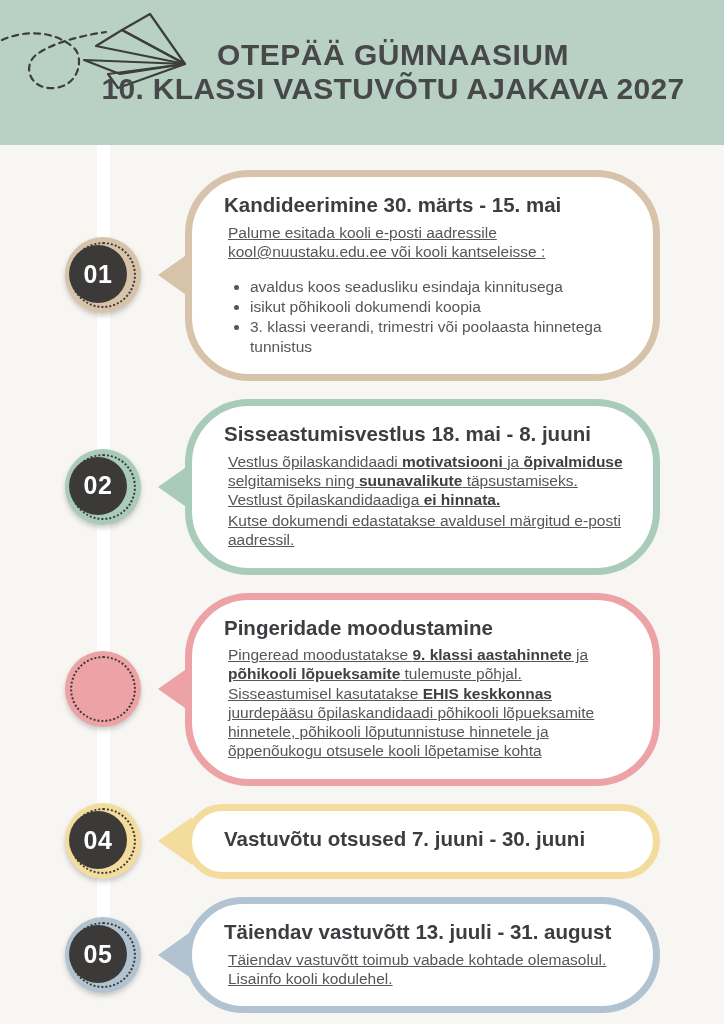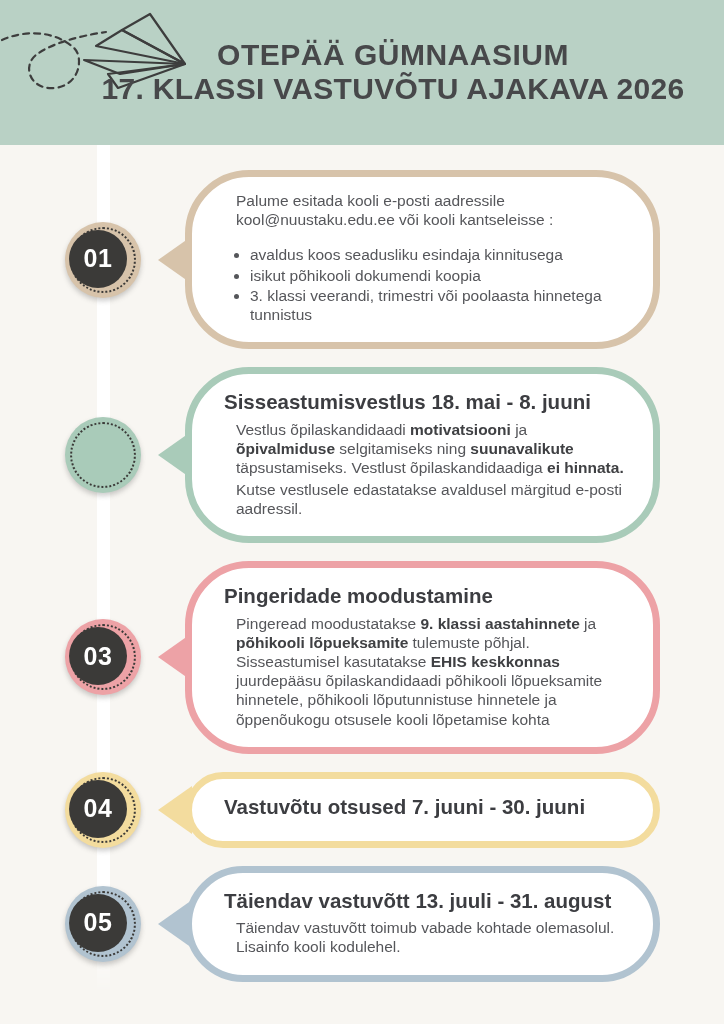--- a/index.html
+++ b/index.html
@@ -79,22 +79,22 @@
     border:7px solid var(--c);
     border-radius:64px;
     padding:14px 24px 16px 32px;
     box-sizing:border-box;
   }
   .card-title{
     font-weight:bold;font-size:20.5px;color:#3c3d41;
     margin:2px 0 5px 0;line-height:1.2;
   }
   .card p{
-    margin:0 0 2px 12px;
-    font-size:15.5px;line-height:1.24;color:#55565a;
+    margin:0 0 2px 4px;
+    font-size:15.5px;line-height:1.24;color:#55565a;text-decoration:underline;
   }
   .card p b{color:#3f4043;text-align:right;}
   .card ul{
     margin:16px 0 2px 0;padding-left:26px;
     font-size:15.5px;line-height:1.24;color:#55565a;
   }
   .card ul li{margin:0 0 1px 0;}
 </style>
 </head>
 <body>
@@ -102,71 +102,72 @@
 <div class="header">
   <svg class="plane" viewBox="0 0 200 110" fill="none" stroke="#3d3d3d" stroke-width="2.2" stroke-linejoin="round" stroke-linecap="round">
     <path d="M 2 38 C 24 28, 54 28, 74 46 C 84 55, 80 84, 54 86 C 30 88, 22 64, 36 53 C 50 42, 78 34, 106 30" stroke-dasharray="6 5"></path>
     <polygon points="122,28 150,12 185,62"></polygon>
     <polygon points="96,44 122,28 185,62"></polygon>
     <polygon points="84,58 185,62 120,72"></polygon>
     <polygon points="108,72 185,62 118,86"></polygon>
   </svg>
   <div class="header-titles">
     <div class="title-l1">OTEPÄÄ GÜMNAASIUM</div>
-    <div class="title-l2">17. KLASSI VASTUVÕTU AJAKAVA 2026</div>
+    <div class="title-l2">10. KLASSI VASTUVÕTU AJAKAVA 2027</div>
   </div>
 </div>
 
 <div class="timeline">
   <div class="spine"></div>
   <div id="rows">
   <div class="row" style="--c: #d7c3aa;">
     <div class="badge">
       <div class="dotring"></div>
       <div class="num">01</div>
     </div>
     <div class="tail">
       <svg width="34" height="48" viewBox="0 0 34 48">
             <polygon points="34,0 0,24 34,48" fill="currentColor"></polygon>
           </svg>
     </div>
     <div class="card">
+      <div class="card-title">Kandideerimine  30. märts - 15. mai</div>
       <div class="card-body">
             <p>Palume esitada kooli e-posti aadressile kool@nuustaku.edu.ee või kooli kantseleisse :</p>
             <ul>
               <li>avaldus koos seadusliku esindaja kinnitusega</li>
               <li>isikut põhikooli dokumendi koopia</li>
               <li>3. klassi veerandi, trimestri või poolaasta hinnetega tunnistus</li>
             </ul>
           </div>
     </div>
   </div>
 
   <div class="row" style="--c: #a9cbb9;">
     <div class="badge">
       <div class="dotring"></div>
+      <div class="num">02</div>
     </div>
     <div class="tail">
       <svg width="34" height="48" viewBox="0 0 34 48">
             <polygon points="34,0 0,24 34,48" fill="currentColor"></polygon>
           </svg>
     </div>
     <div class="card">
       <div class="card-title">Sisseastumisvestlus 18. mai - 8. juuni</div>
       <div class="card-body">
             <p>Vestlus õpilaskandidaadi <b>motivatsiooni</b> ja <b>õpivalmiduse</b> selgitamiseks ning <b>suunavalikute</b> täpsustamiseks. Vestlust õpilaskandidaadiga <b>ei hinnata.</b></p>
-            <p>Kutse vestlusele edastatakse avaldusel märgitud e-posti aadressil.</p>
+            <p>Kutse dokumendi edastatakse avaldusel märgitud e-posti aadressil.</p>
           </div>
     </div>
   </div>
 
   <div class="row" style="--c: #eda2a6;">
     <div class="badge">
       <div class="dotring"></div>
-      <div class="num">03</div>
     </div>
     <div class="tail">
       <svg width="34" height="48" viewBox="0 0 34 48">
             <polygon points="34,0 0,24 34,48" fill="currentColor"></polygon>
           </svg>
     </div>
     <div class="card">
       <div class="card-title">Pingeridade moodustamine</div>
       <div class="card-body">
             <p>Pingeread moodustatakse <b>9. klassi aastahinnete</b> ja <b>põhikooli lõpueksamite</b> tulemuste põhjal.  Sisseastumisel kasutatakse <b>EHIS keskkonnas</b> juurdepääsu õpilaskandidaadi põhikooli lõpueksamite hinnetele, põhikooli lõputunnistuse hinnetele ja õppenõukogu otsusele kooli lõpetamise kohta</p>

